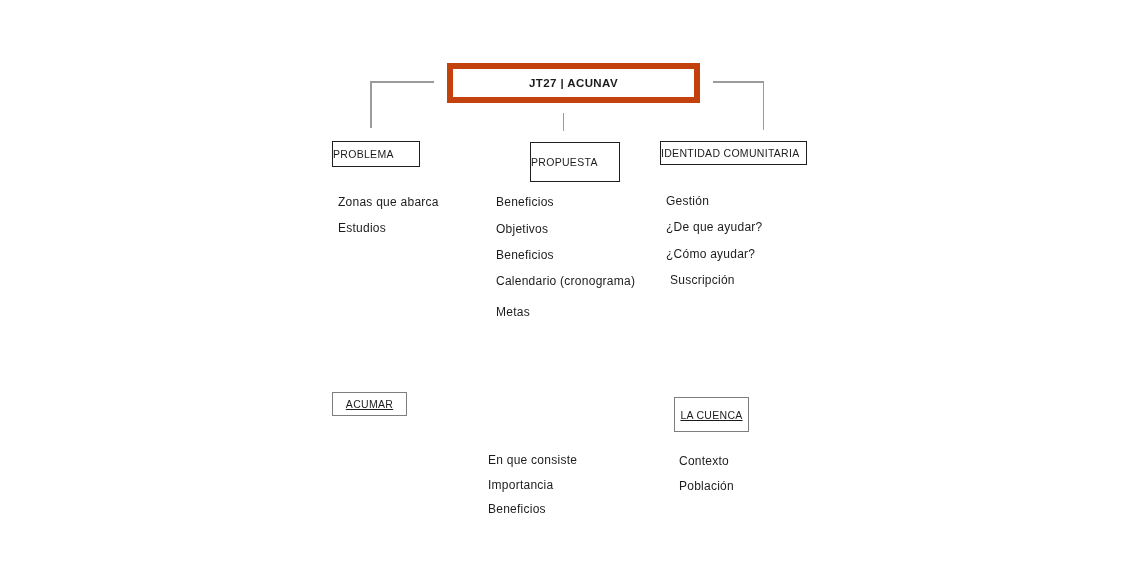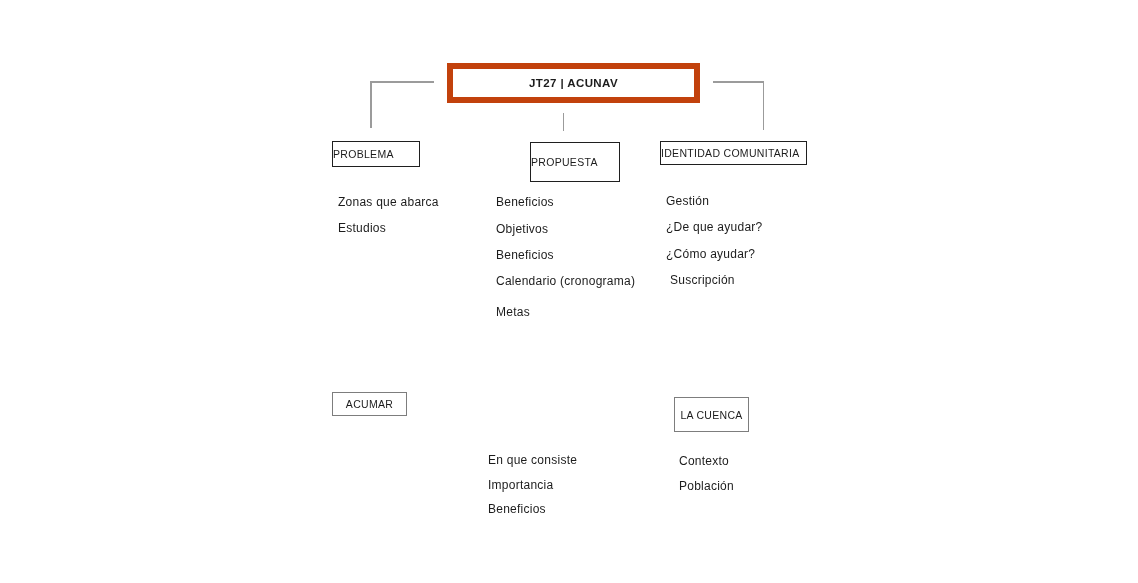--- a/index.html
+++ b/index.html
@@ -22,21 +22,21 @@
     border: 1px solid #1f1f1f;
     display: flex;
     align-items: center;
     box-sizing: border-box;
     font-size: 10.5px;
     letter-spacing: 0.3px;
     line-height: 12px;
     color: #1c1c1c;
     white-space: nowrap;
   }
-  .node-box.grey { border-color: #7d7d7d; }
+  .node-box.grey { border-color: #7d7d7d; text-decoration: underline; }
   .node-box.padded { padding-right: 4px; }
   .node-box.centered { justify-content: center; }
   .node-box.wrap { white-space: normal; }
   .root-box {
     position: absolute;
     left: 447px; top: 63px;
     width: 253px; height: 40px;
     background: #ffffff;
     border: 6px solid #c2410c;
     display: flex;

